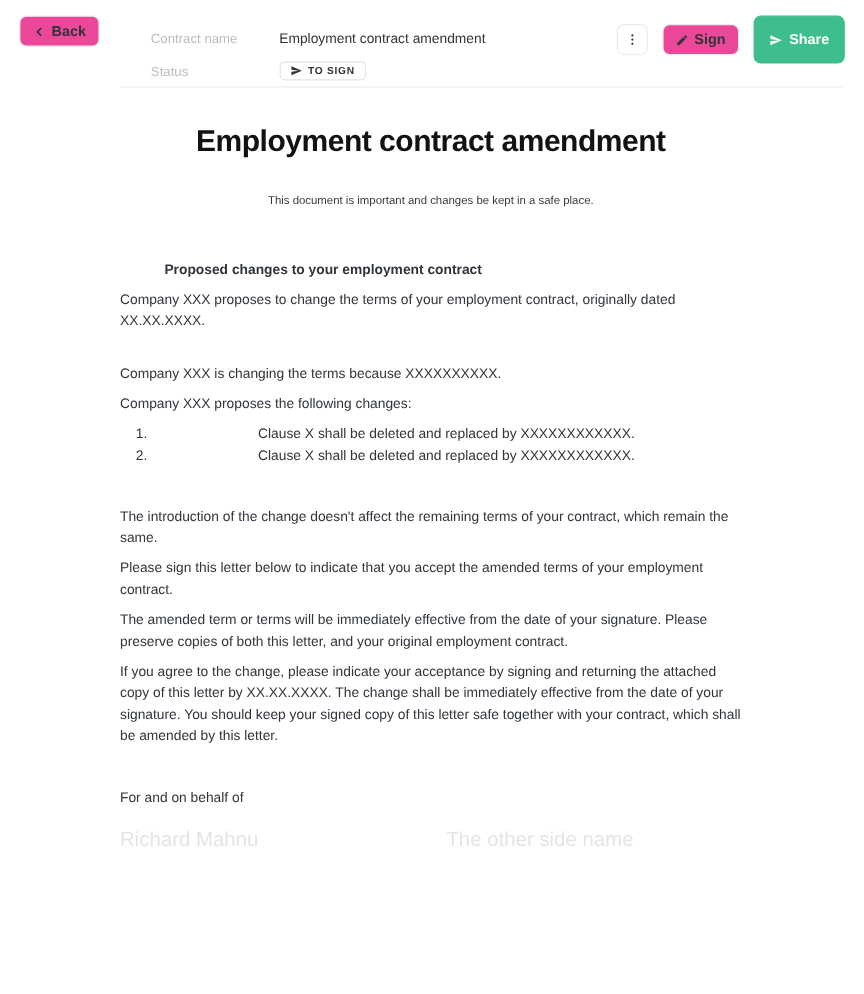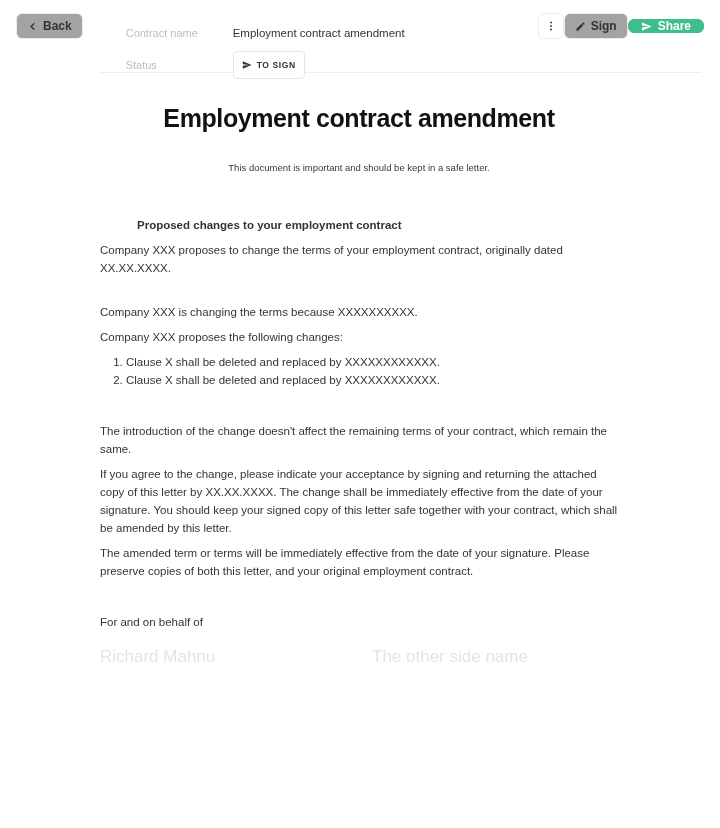--- a/index.html
+++ b/index.html
@@ -11,70 +11,70 @@
     color: #2f3438;
   }
 
   
   .topbar {
     display: flex; align-items: flex-start;
     padding: 12px 16px 0 16px; height: 72px;
   }
   .btn {
     display: inline-flex; align-items: center; gap: 5px;
-    background: #a3a3a3; border: 1px solid #ececee; border-radius: 6px;
+    background: #ec4899; border: 1px solid #ececee; border-radius: 6px;
     height: 26px; padding: 0 10px;
     font-size: 12px; font-weight: 700; color: #2f3438;
     cursor: pointer; white-space: nowrap;
   }
   .btn svg { flex: 0 0 auto; }
   .back-btn { margin-top: 1px; }
 
   .meta { display: grid; grid-template-columns: 95px auto; row-gap: 11px; margin-left: 43px; margin-top: 15px; align-items: center; gap: 12px; }
   .meta-label { font-size: 11px; color: #b9bdc3; }
   .meta-value { font-size: 11.5px; color: #2f3438; }
   .status-badge {
     display: inline-flex; align-items: center; gap: 5px;
     border: 1px solid #e3e5e8; border-radius: 4px;
-    height: 28px; padding: 0 8px;
+    height: 16px; padding: 0 8px;
     font-size: 8.5px; font-weight: 700; letter-spacing: 0.6px; color: #2f3438;
     background: #fff;
   }
   .spacer { flex: 1; }
 
-  .actions { display: flex; align-items: center; gap: 0; margin-top: 1px; }
+  .actions { display: flex; align-items: center; gap: 12px; margin-top: 1px; }
   .icon-btn {
     width: 26px; height: 26px; display: inline-flex; align-items: center; justify-content: center;
     background: #fff; border: 1px solid #ececee; border-radius: 6px; cursor: pointer;
   }
   .share-btn {
     display: inline-flex; align-items: center; gap: 6px;
     background: #3ebd8d; border: 1px solid #3ebd8d; border-radius: 6px;
-    height: 14px; padding: 0 12px;
+    height: 40px; padding: 0 12px;
     font-size: 12px; font-weight: 700; color: #ffffff; cursor: pointer;
   }
 
   .divider { border-top: 1px solid #ededef; margin: 0 18px 0 100px; }
 
   
   .doc { padding: 0 102px 0 100px; }
   .doc-title {
     margin-top: 31px; text-align: center;
     font-size: 25px; font-weight: 700; letter-spacing: -0.4px; color: #101214;
   }
   .doc-subtitle {
     margin-top: 29px; text-align: center;
     font-size: 9.5px; color: #35393d;
   }
   .body-text { margin-top: 43px; font-size: 11.5px; line-height: 18px; color: #30353a; }
   .body-text p { margin: 0 0 7px 0; }
   .body-text p.bold { font-weight: 700; padding-left: 37px; }
   .gap-sm { height: 19px; }
   .gap-lg { height: 26px; }
-  ol.changes { margin: 0 0 7px 0; padding-left: 26px; }
+  ol.changes { margin: 0 0 7px 0; padding-left: 26px; text-align: center; }
   ol.changes li { margin: 0; }
 
   .signed-by { margin-top: 22px; font-size: 15px; font-weight: 700; color: #1a1d20; }
   .signers { display: flex; margin-top: 17px; font-size: 17px; }
   .signer-left { flex: 0 0 272px; color: #e2e5e8; }
   .signer-right { color: #e2e5e8; }
 </style>
 </head>
 <body>
 
@@ -132,36 +132,37 @@
       </span>
       <span>Share</span>
     </button>
   </div>
 </header>
 
 <div class="divider"></div>
 
 <main class="doc">
   <h1 class="doc-title">Employment contract amendment</h1>
-  <div class="doc-subtitle">This document is important and should be kept in a safe letter.</div>
+  <div class="doc-subtitle">This document is important and changes be kept in a safe place.</div>
 
   <div class="body-text">
     <p class="bold">Proposed changes to your employment contract</p>
     <p>Company XXX proposes to change the terms of your employment contract, originally dated XX.XX.XXXX.</p>
     <div class="gap-sm"></div>
     <p>Company XXX is changing the terms because XXXXXXXXXX.</p>
     <p>Company XXX proposes the following changes:</p>
     <ol class="changes">
       <li>Clause X shall be deleted and replaced by XXXXXXXXXXXX.</li>
       <li>Clause X shall be deleted and replaced by XXXXXXXXXXXX.</li>
     </ol>
     <div class="gap-lg"></div>
     <p>The introduction of the change doesn't affect the remaining terms of your contract, which remain the same.</p>
+    <p>Please sign this letter below to indicate that you accept the amended terms of your employment contract.</p>
+    <p>The amended term or terms will be immediately effective from the date of your signature. Please preserve copies of both this letter, and your original employment contract.</p>
     <p>If you agree to the change, please indicate your acceptance by signing and returning the attached copy of this letter by XX.XX.XXXX. The change shall be immediately effective from the date of your signature. You should keep your signed copy of this letter safe together with your contract, which shall be amended by this letter.</p>
-    <p>The amended term or terms will be immediately effective from the date of your signature. Please preserve copies of both this letter, and your original employment contract.</p>
     <div class="gap-lg"></div>
     <p>For and on behalf of</p>
 
     <div class="signers">
       <div class="signer-left">Richard Mahnu</div>
       <div class="signer-right">The other side name</div>
     </div>
   </div>
 </main>
 

